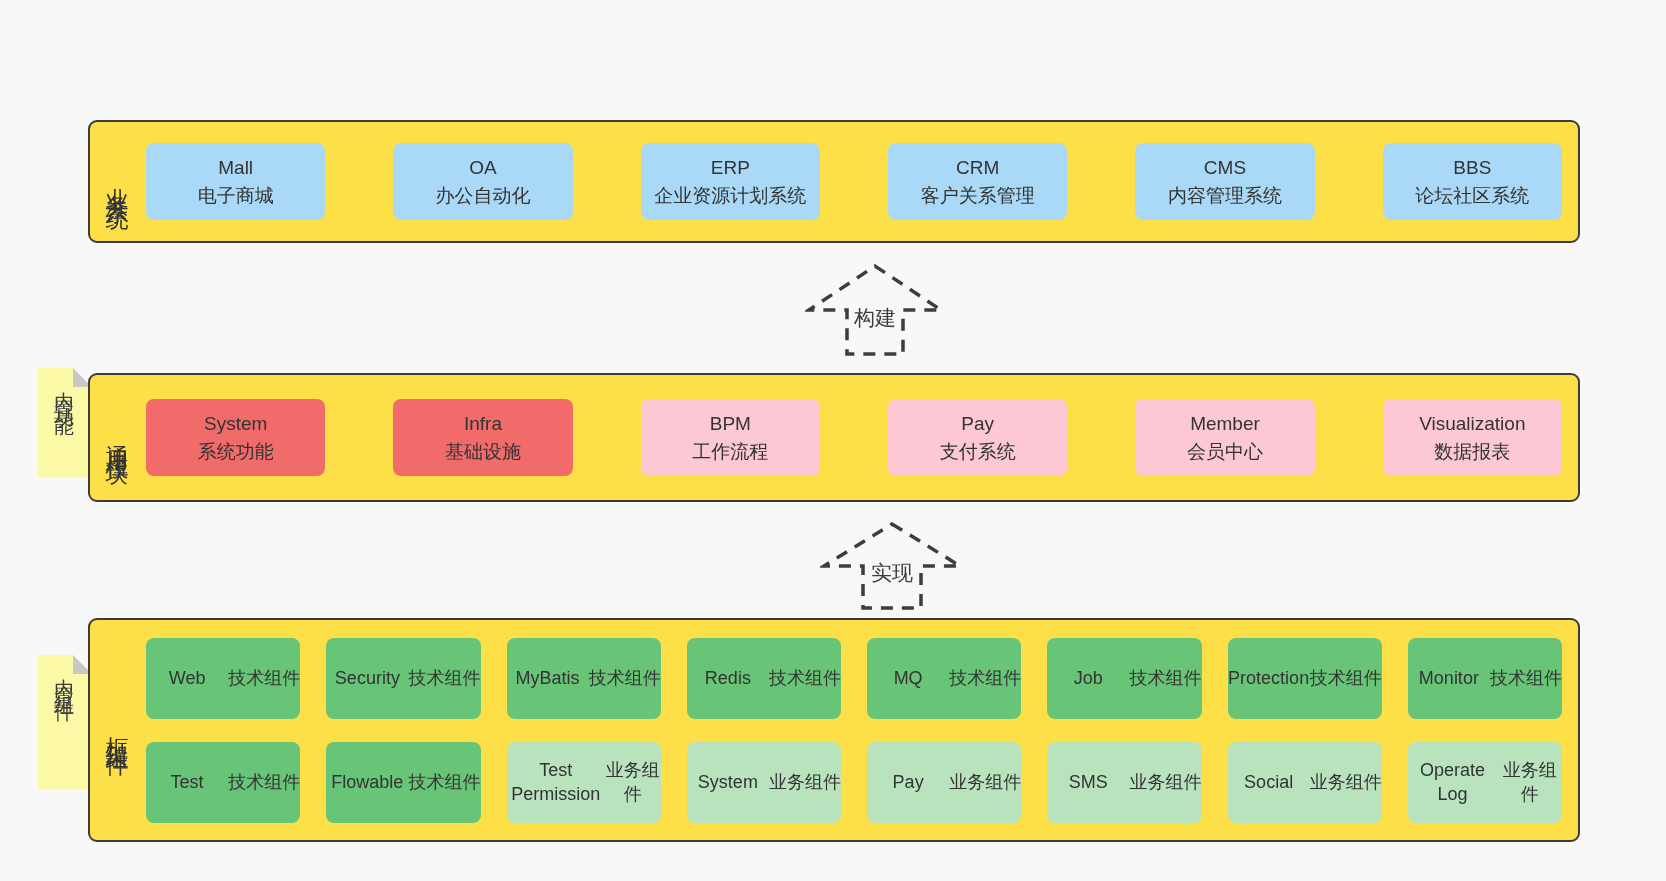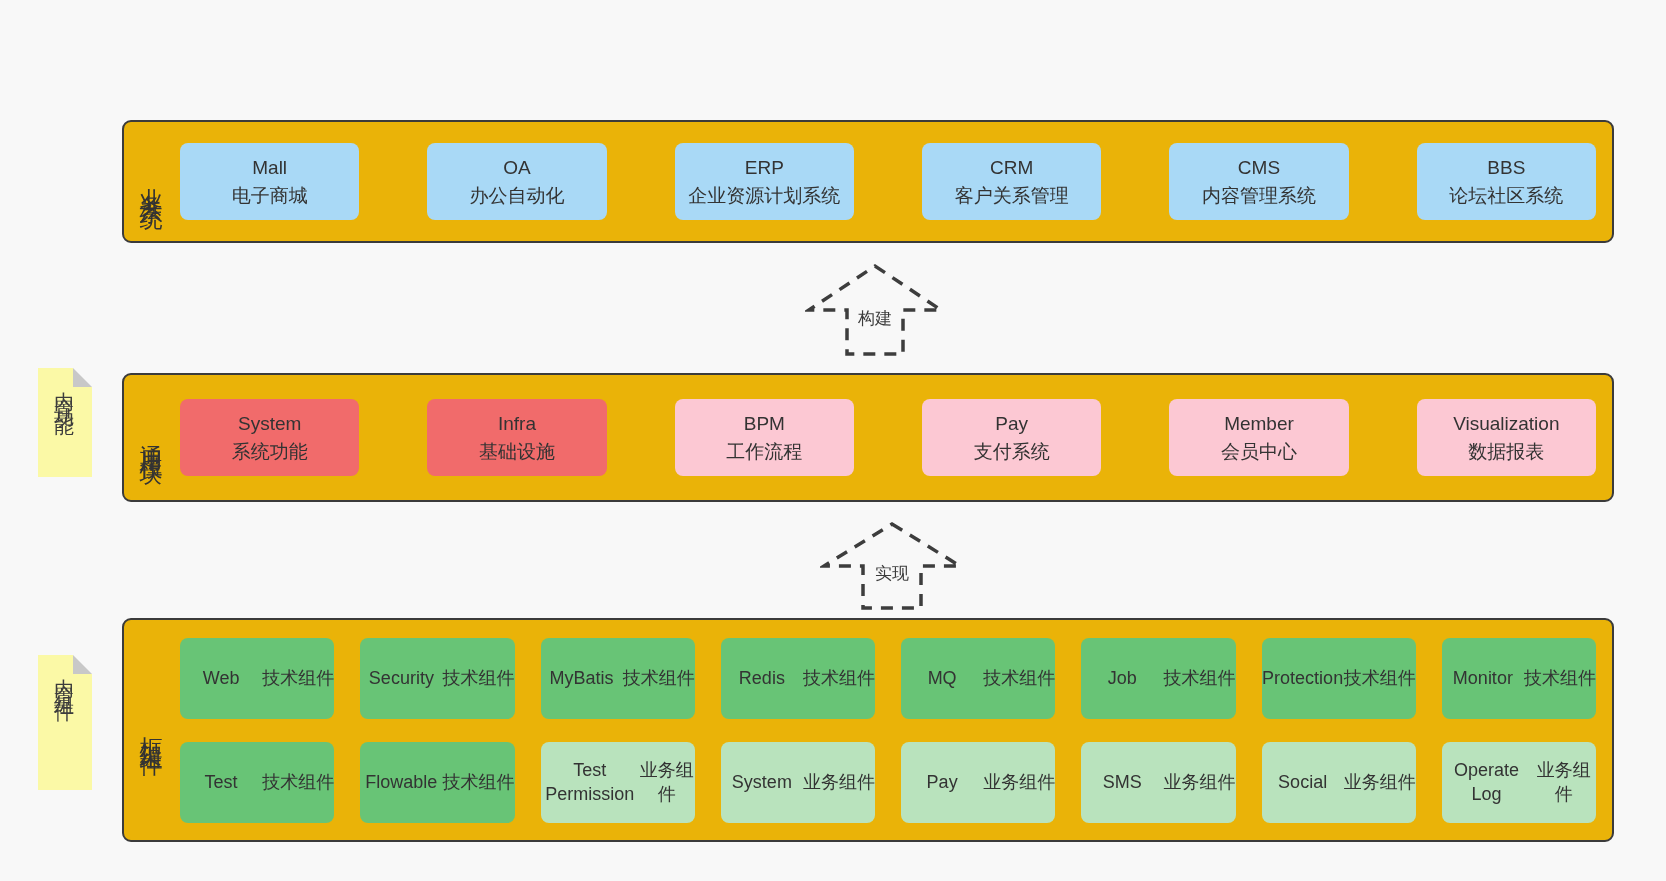--- a/index.html
+++ b/index.html
@@ -37,26 +37,25 @@
     letter-spacing:8px;
     color:#3c3c3c;
   }
   .sticky-1{top:368px;height:109px;}
   .sticky-2{top:655px;height:135px;}
 
   
   .band{
     position:absolute;
     left:88px;width:1492px;
-    background:#eab308;
+    background:#fde047;
     border:2px solid #3b3b3b;
     border-radius:9px;
     box-sizing:border-box;
     display:flex;
-    margin-left:34px;
   }
   .band-1{top:120px;height:123px;}
   .band-2{top:373px;height:129px;}
   .band-3{top:618px;height:224px;}
   .band-label{
     width:56px;
     display:flex;align-items:center;justify-content:center;
     writing-mode:vertical-rl;
     text-orientation:upright;
     font-size:23px;
@@ -113,21 +112,21 @@
   .arrow{position:absolute;}
   .arrow svg{display:block;}
   .arrow-1{left:805px;top:262px;width:140px;height:96px;}
   .arrow-2{left:820px;top:520px;width:144px;height:92px;}
   .arrow-label{
     position:absolute;
     left:50%;top:58%;
     transform:translate(-50%,-50%);
     background:#f8f8f8;
     padding:1px 4px;
-    font-size:17px;
+    font-size:21px;
     color:#3c3c3c;
     white-space:nowrap;
   }
 </style>
 </head>
 <body>
 
 <div class="stage">
 
   <div class="sticky sticky-1">

